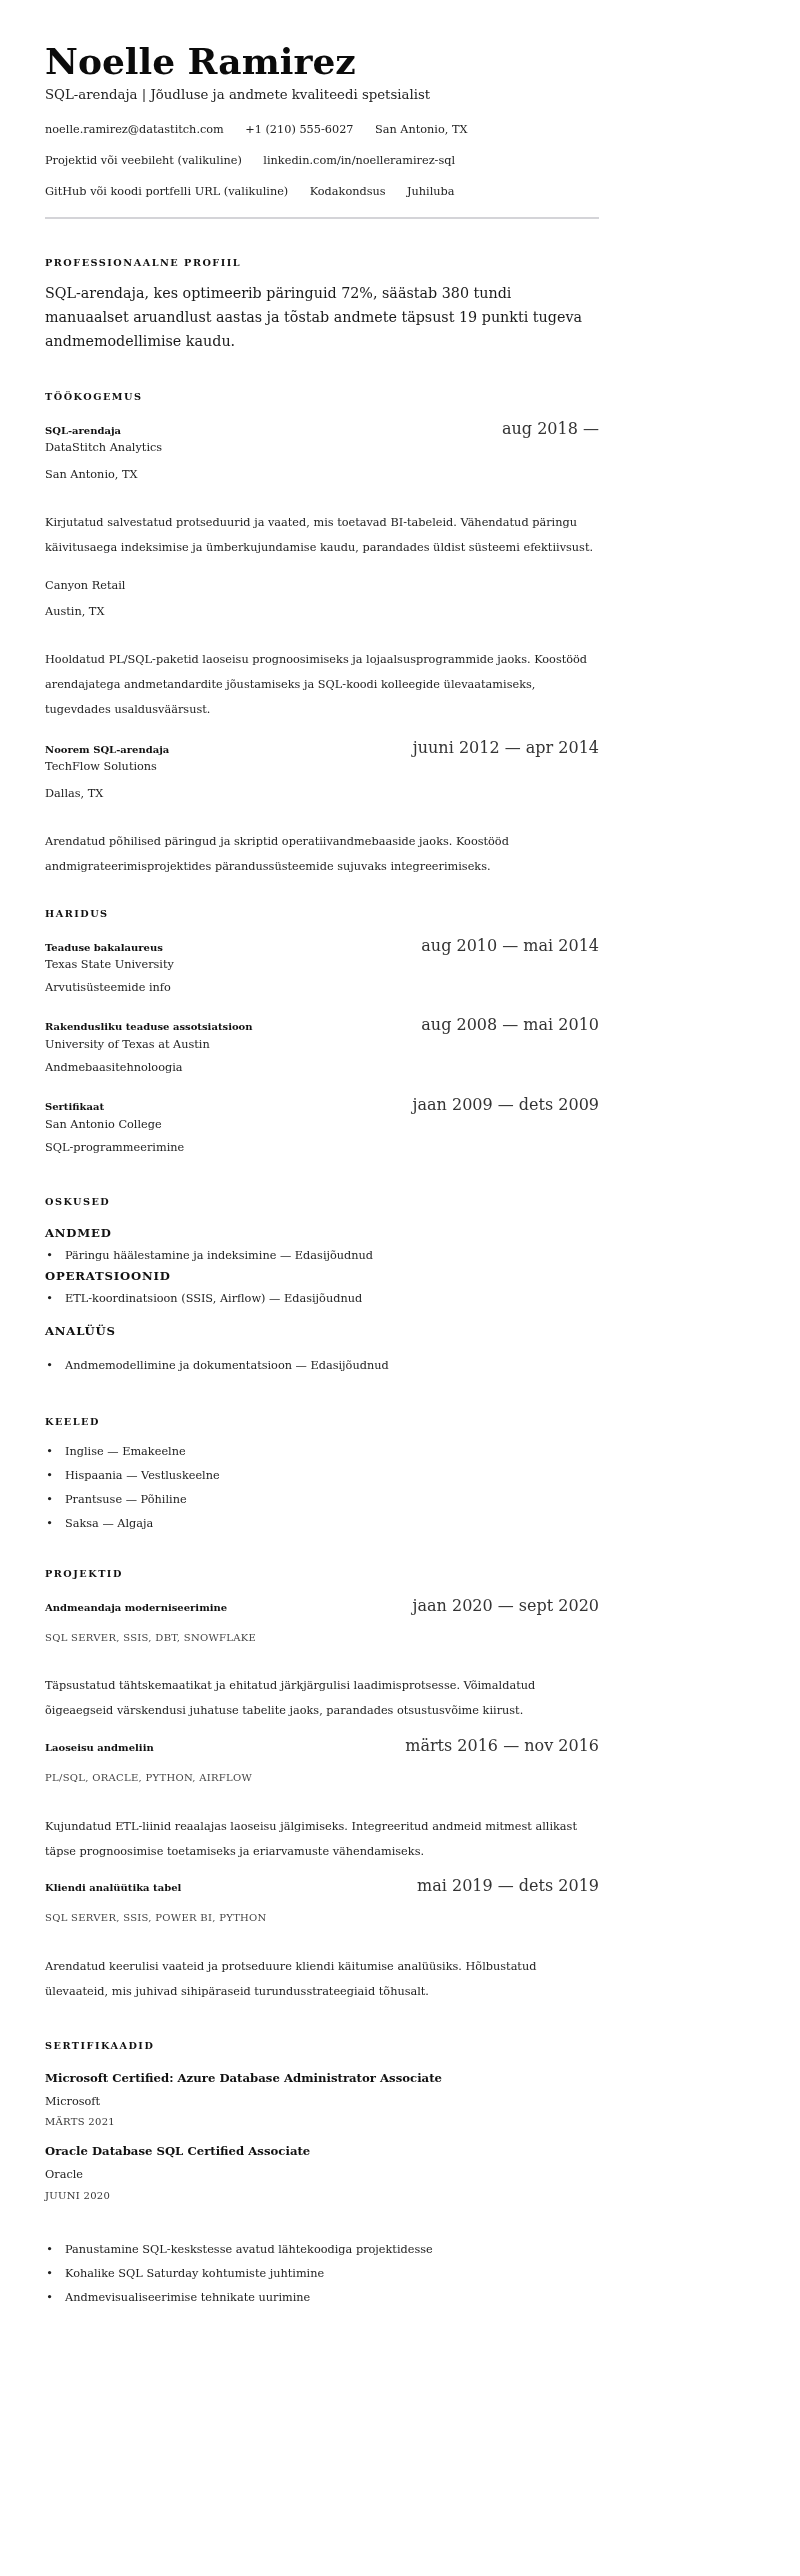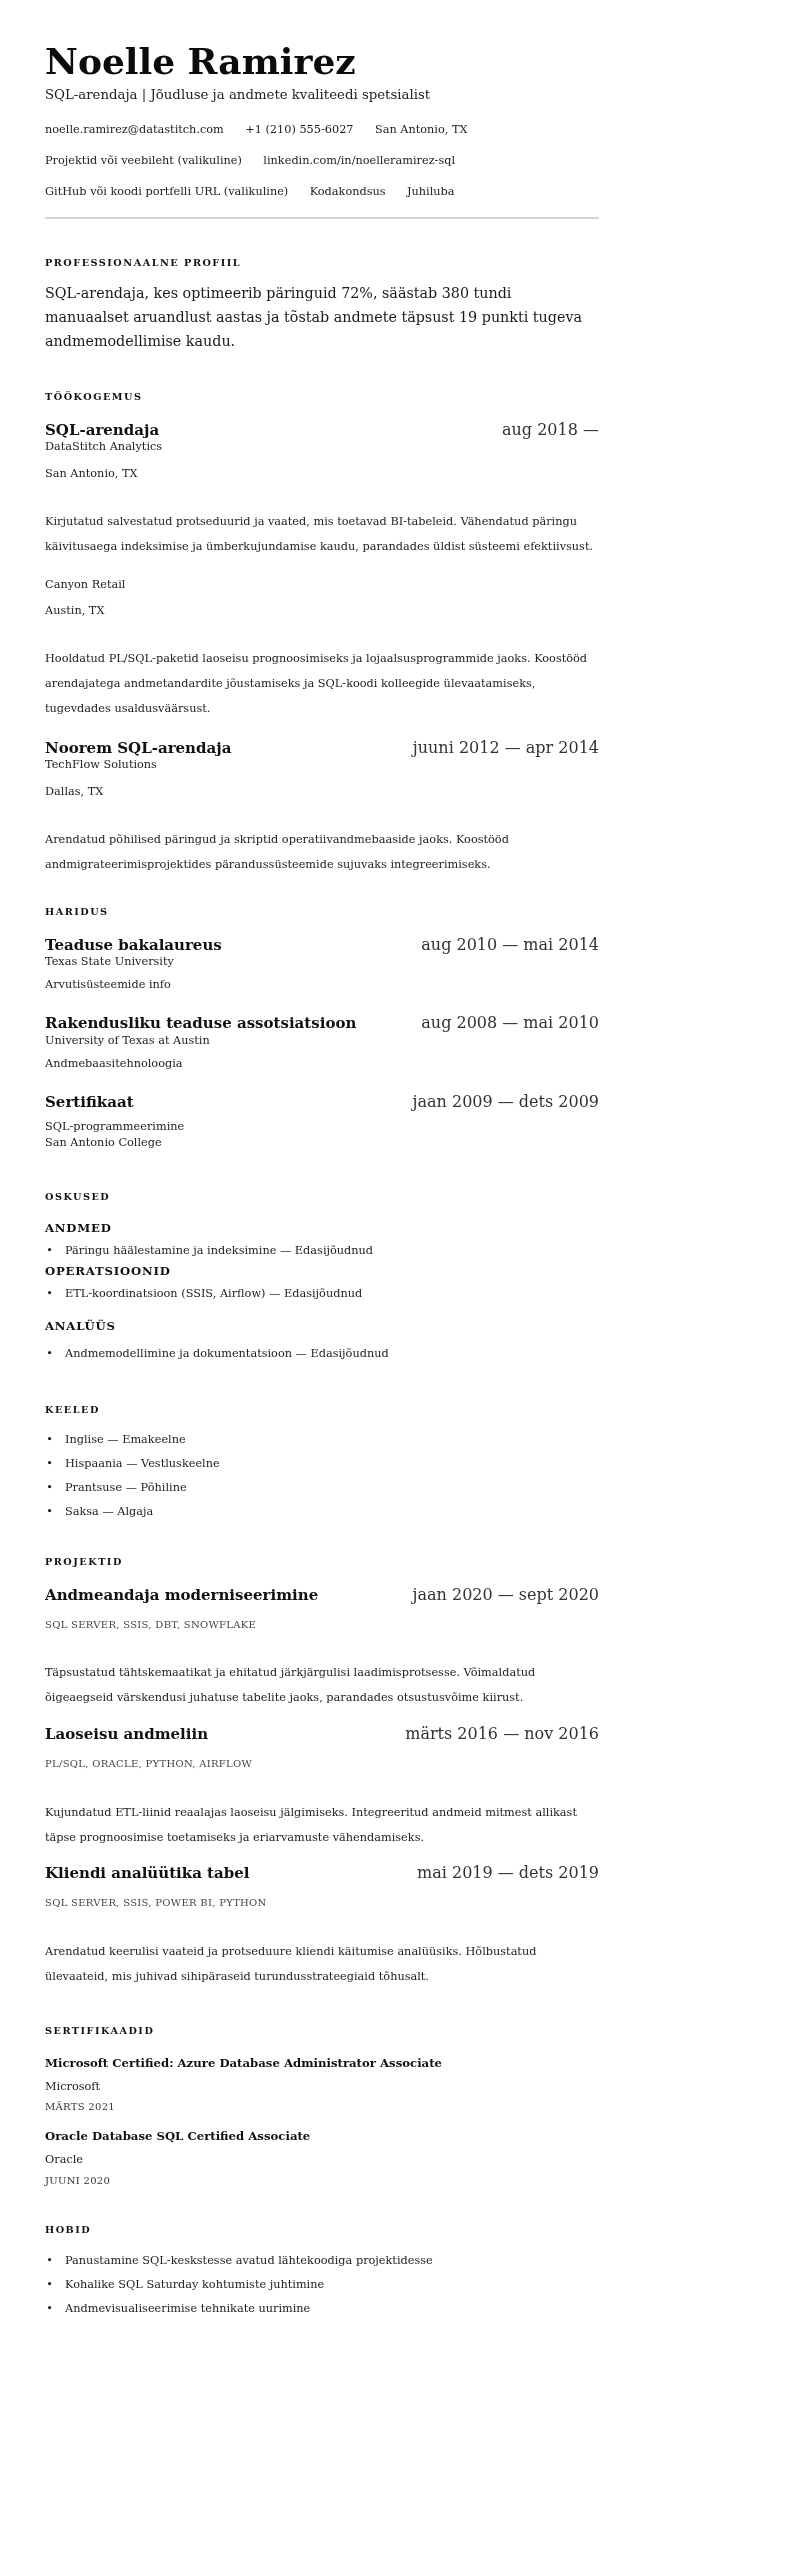--- a/index.html
+++ b/index.html
@@ -19,21 +19,21 @@
   .contact-row { font-size: 11.3px; color: #222; line-height: 16px; height: 31px; display: flex; gap: 21.4px; white-space: nowrap; }
   .divider { height: 2px; background: #d4d4d8; margin-top: 2px; border: 0; }
 
   .section-title {
     font-size: 9.7px; font-weight: bold; letter-spacing: 1.5px; text-transform: uppercase;
     color: #111; line-height: 13.3px;
   }
   .summary { font-size: 14.3px; line-height: 24px; color: #1a1a1a; margin-top: 12px; }
 
   .entry-head { display: flex; justify-content: space-between; align-items: baseline; }
-  .entry-title { font-size: 15px; font-weight: bold; color: #111; line-height: 18.7px; }
+  .entry-title { font-size: 10px; font-weight: bold; color: #111; line-height: 18.7px; }
   .entry-date { font-size: 16px; color: #333; line-height: 16px; white-space: nowrap; }
   .entry-sub { font-size: 11.3px; color: #222; line-height: 16px; }
   .entry-loc { font-size: 11.3px; color: #222; line-height: 16px; margin-top: 10.7px; }
   .entry-desc { font-size: 11.3px; color: #222; line-height: 25px; }
   .tech { font-size: 10px; color: #444; letter-spacing: 0.3px; line-height: 14.7px; margin-top: 13.3px; }
 
   .sub-heading { font-size: 11.7px; font-weight: bold; letter-spacing: 0.8px; color: #111; line-height: 16px; text-transform: uppercase; }
   ul.bullets { list-style: none; }
   ul.bullets li { position: relative; padding-left: 20px; font-size: 11.3px; line-height: 24px; color: #222; }
   ul.bullets li::before { content: "\2022"; position: absolute; left: 1.3px; top: 0; font-size: 11.3px; color: #222; }
@@ -123,22 +123,22 @@
       </div>
       <div class="entry-sub">University of Texas at Austin</div>
       <div class="entry-sub" style="margin-top:6.7px;">Andmebaasitehnoloogia</div>
     </div>
 
     <div style="margin-top:21.4px;">
       <div class="entry-head">
         <div class="entry-title">Sertifikaat</div>
         <div class="entry-date">jaan 2009 — dets 2009</div>
       </div>
+      <div class="entry-sub">San Antonio College</div>
       <div class="entry-sub" style="margin-top:6.7px;">SQL-programmeerimine</div>
-      <div class="entry-sub">San Antonio College</div>
     </div>
   </section>
 
   <section style="margin-top:39px;">
     <h2 class="section-title">Oskused</h2>
 
     <div style="margin-top:17.4px;">
       <h3 class="sub-heading">Andmed</h3>
       <ul class="bullets" style="margin-top:2.7px;">
         <li>Päringu häälestamine ja indeksimine — Edasijõudnud</li>
@@ -147,21 +147,21 @@
 
     <div style="margin-top:0;">
       <h3 class="sub-heading">Operatsioonid</h3>
       <ul class="bullets" style="margin-top:2.7px;">
         <li>ETL-koordinatsioon (SSIS, Airflow) — Edasijõudnud</li>
       </ul>
     </div>
 
     <div style="margin-top:12px;">
       <h3 class="sub-heading">Analüüs</h3>
-      <ul class="bullets" style="margin-top:8px;">
+      <ul class="bullets" style="margin-top:15px;">
         <li>Andmemodellimine ja dokumentatsioon — Edasijõudnud</li>
       </ul>
     </div>
   </section>
 
   <section style="margin-top:37px;">
     <h2 class="section-title">Keeled</h2>
     <ul class="bullets" style="margin-top:12px;">
       <li>Inglise — Emakeelne</li>
       <li>Hispaania — Vestluskeelne</li>
@@ -211,21 +211,20 @@
     </div>
 
     <div style="margin-top:13.3px;">
       <div class="cert-title">Oracle Database SQL Certified Associate</div>
       <div class="cert-org">Oracle</div>
       <div class="cert-date">JUUNI 2020</div>
     </div>
   </section>
 
   <section style="margin-top:35px;">
-    <h2 class="section-title">Hobid</h2>
     <ul class="bullets" style="margin-top:12px;">
       <li>Panustamine SQL-keskstesse avatud lähtekoodiga projektidesse</li>
       <li>Kohalike SQL Saturday kohtumiste juhtimine</li>
       <li>Andmevisualiseerimise tehnikate uurimine</li>
     </ul>
   </section>
 
 </div>
 
 

